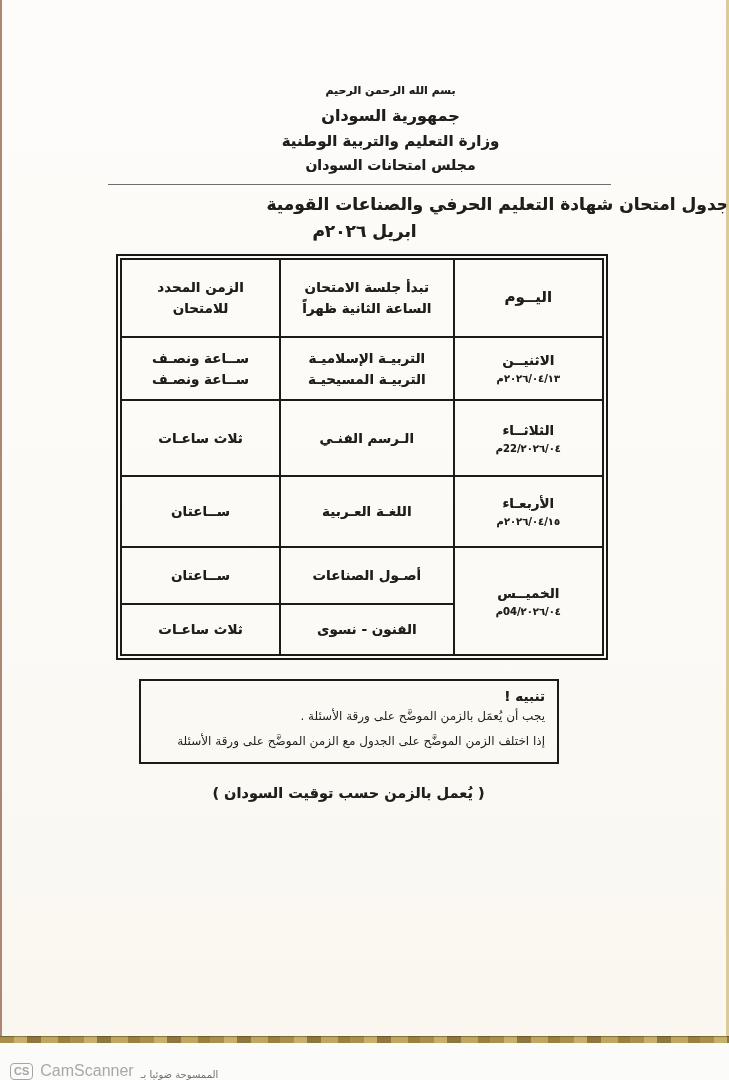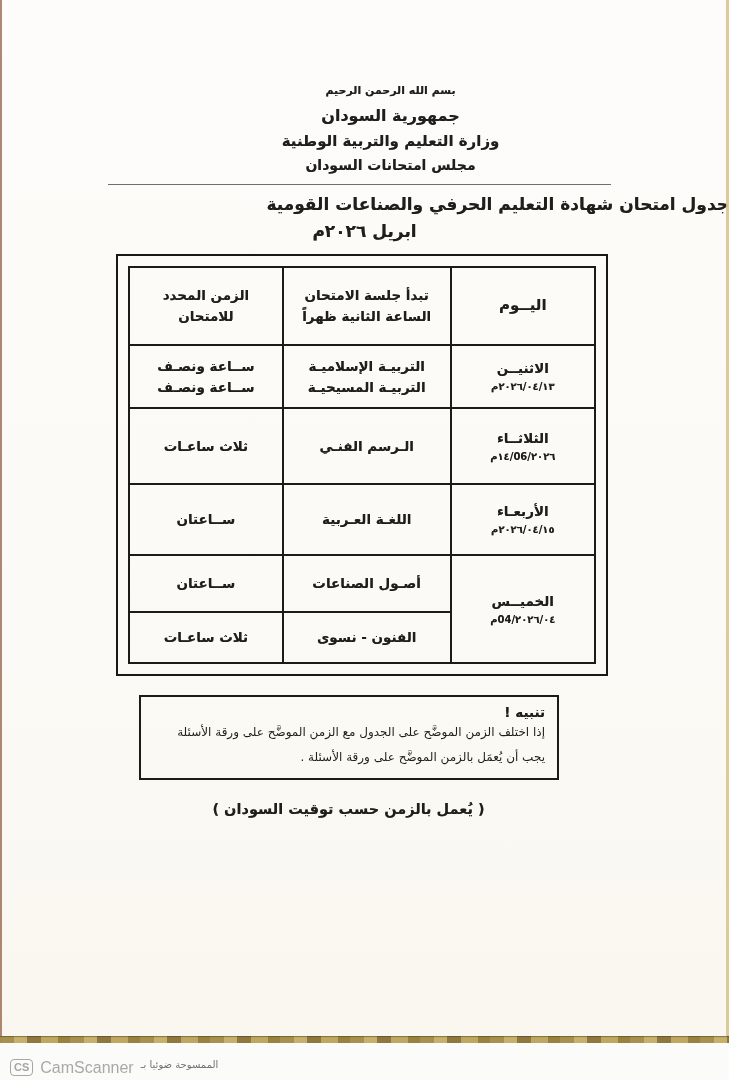--- a/index.html
+++ b/index.html
@@ -22,21 +22,21 @@
   .country   { font-size:16px; margin-top:9px; }
   .ministry  { font-size:15px; margin-top:7px; }
   .council   { font-size:14px; margin-top:7px; }
 
   .divider { width:503px; margin:11px 118px 0 0; margin-right:118px; border-top:1.6px solid #6e6e6e; }
 
   .doc-title    { font-weight:bold; font-size:17px; margin-top:9px; }
   .doc-subtitle { text-align:center; font-weight:bold; font-size:17px; margin-top:7px; }
 
   
-  .table-frame { width:492px; margin:13px 121px 0 0; border:2.5px solid #181815; padding:10px; background:transparent; }
+  .table-frame { width:492px; margin:13px 121px 0 0; border:2.5px solid #181815; padding:2px; background:transparent; }
   table.sched { width:100%; border-collapse:collapse; table-layout:fixed; }
   table.sched td {
     border:2px solid #1b1b18; text-align:center; vertical-align:middle;
     font-weight:bold; padding:2px 4px;
   }
   td.day-col { border-left:5px double #1b1b18; }
   tr.h-header td { height:78px; }
   tr.h-r1 td { height:63px; }
   tr.h-r2 td { height:76px; }
   tr.h-r3 td { height:71px; }
@@ -57,22 +57,22 @@
   .footer-note { text-align:center; font-weight:bold; font-size:14.5px; margin-top:21px; transform:translateX(-16px); }
 
   
   .bottom-strip {
     position:absolute; left:0; right:0; bottom:37px; height:7px;
     background:repeating-linear-gradient(90deg,#a8914e 0 14px,#c6b06c 14px 27px,#8d7840 27px 41px,#bfa761 41px 58px,#97823f 58px 70px);
     box-shadow:inset 0 1px 1px rgba(60,45,10,.45);
   }
   .scanbar {
     position:absolute; left:0; right:0; bottom:0; height:37px; background:#fbfbf9;
-    display:flex; flex-direction:row; align-items:flex-start; gap:7px;
-    padding:16px 10px; direction:ltr;
+    display:flex; flex-direction:row; align-items:flex-end; gap:7px;
+    padding:0 10px; direction:ltr;
   }
   .cs-badge {
     border:1.7px solid #a6a6a6; border-radius:4px; color:#a6a6a6;
     font-family:"Liberation Sans","DejaVu Sans",sans-serif;
     font-size:11px; font-weight:bold; padding:1px 3px; line-height:1.2;
   }
   .cs-brand  { color:#a8a8a8; font-size:16px; font-family:"Liberation Sans","DejaVu Sans",sans-serif; }
   .cs-arabic { color:#737373; font-size:10px; direction:rtl; }
 </style>
 </head>
@@ -128,21 +128,21 @@
         </td>
         <td>
           <span class="cell-line soft">ســاعة ونصـف</span>
           <span class="cell-line soft">ســاعة ونصـف</span>
         </td>
       </tr>
 
       <tr class="h-r2">
         <td class="day-col">
           <span class="cell-line soft">الثلاثــاء</span>
-          <span class="cell-line date soft">٢٠٢٦/06/١٤م</span>
+          <span class="cell-line date soft">٢٠٢٦/٠٤/22م</span>
         </td>
         <td>
           <span class="cell-line soft">الـرسم الفنـي</span>
         </td>
         <td>
           <span class="cell-line soft">ثلاث ساعـات</span>
         </td>
       </tr>
 
       <tr class="h-r3">
@@ -178,22 +178,22 @@
         <td>
           <span class="cell-line soft">ثلاث ساعـات</span>
         </td>
       </tr>
     </tbody>
       </table>
   </div>
 
   <div class="notice">
     <div class="notice-heading soft">تنبيه !</div>
+    <div class="notice-line">يجب أن يُعمَل بالزمن الموضَّح على ورقة الأسئلة .</div>
     <div class="notice-line">إذا اختلف الزمن الموضَّح على الجدول مع الزمن الموضَّح على ورقة الأسئلة</div>
-    <div class="notice-line">يجب أن يُعمَل بالزمن الموضَّح على ورقة الأسئلة .</div>
   </div>
 
   <div class="footer-note soft">( يُعمل بالزمن حسب توقيت السودان )</div>
 
   <div class="bottom-strip"></div>
 
   <div class="scanbar">
     <span class="cs-badge">CS</span>
     <span class="cs-brand">CamScanner</span>
     <span class="cs-arabic">الممسوحة ضوئيا بـ</span>

